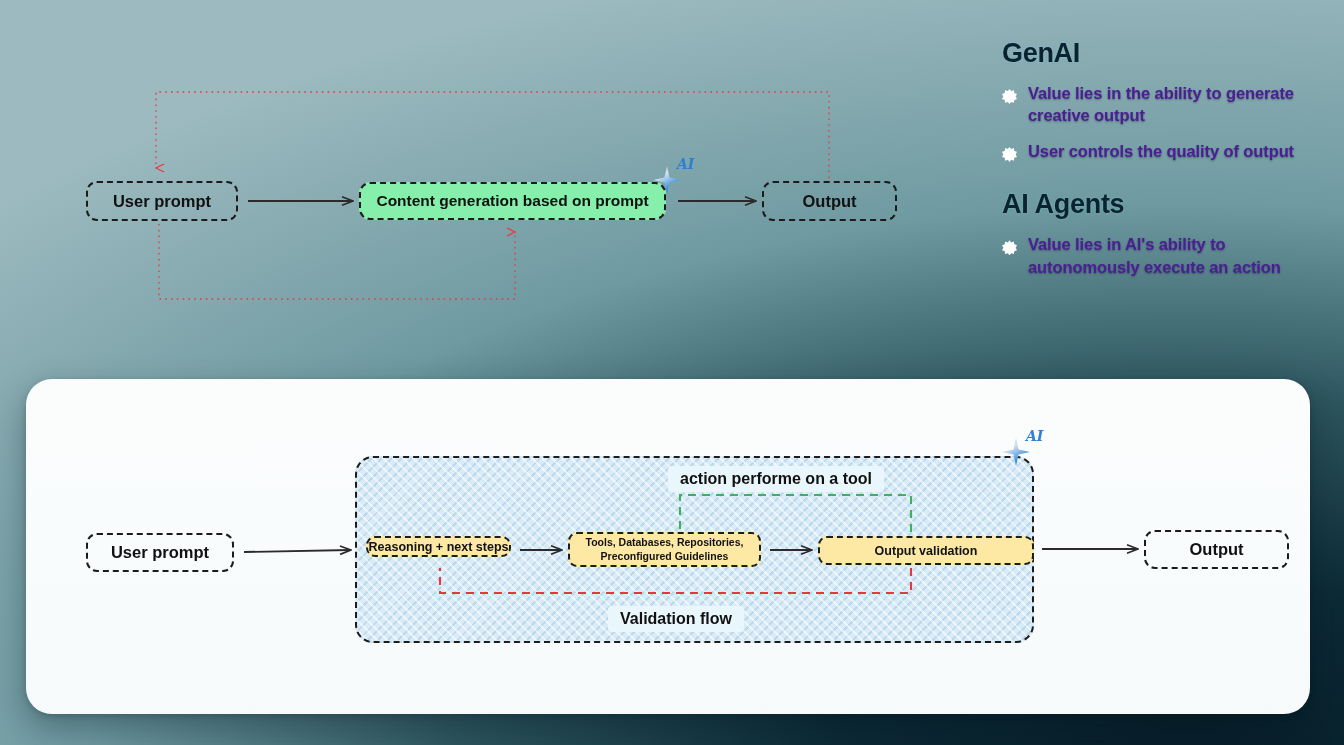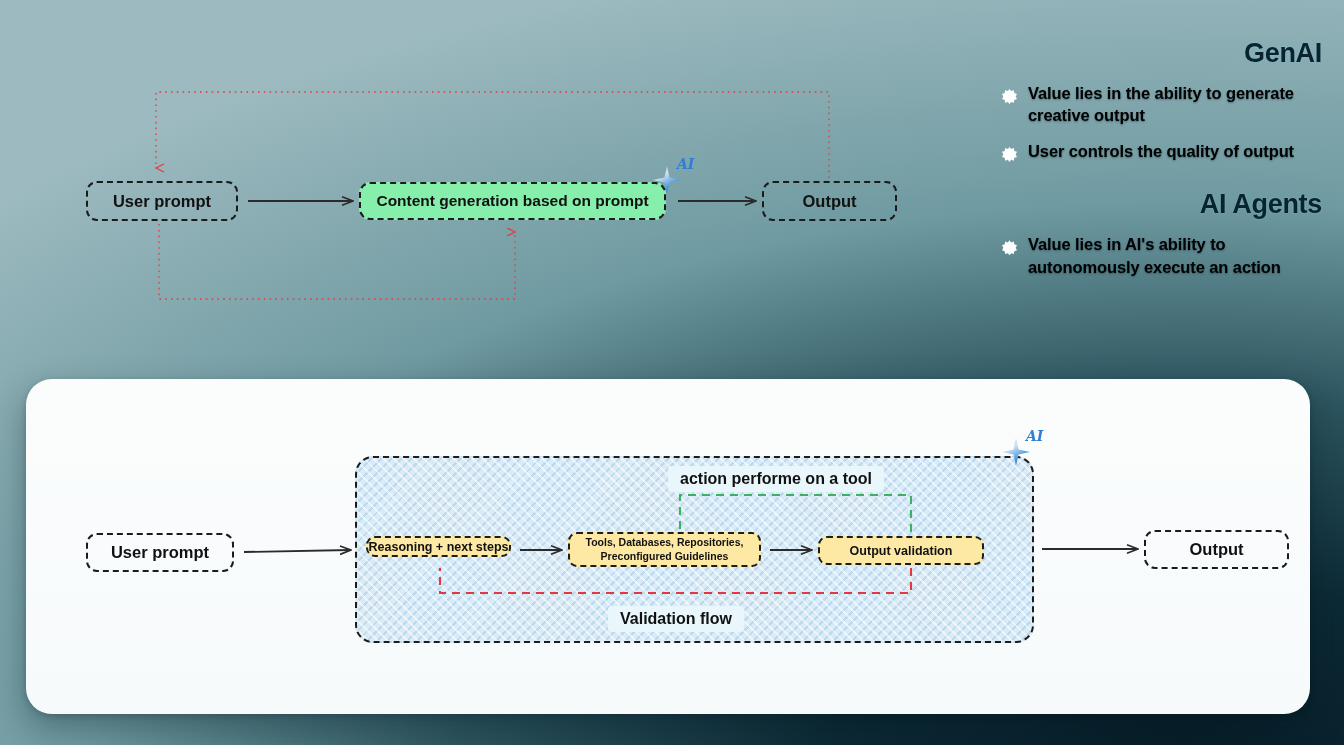--- a/index.html
+++ b/index.html
@@ -19,28 +19,28 @@
     box-shadow:0 14px 34px rgba(3,24,33,.34), 0 2px 6px rgba(3,24,33,.18);
   }
   #top-card{left:26px;top:27px;width:930px;height:322px;}
   #bottom-card{left:26px;top:379px;width:1284px;height:335px;
     background:linear-gradient(180deg,#fbfdfd 0%,#f7fafb 100%);}
 
   
   #rail{position:absolute;left:1002px;top:38px;width:320px;}
   .rail-h{
     font-size:27px;font-weight:700;color:#0b2230;letter-spacing:-.3px;
-    margin:0 0 13px 0;text-shadow:0 0 2px rgba(120,220,235,.55);text-align:right;
+    margin:0 0 13px 0;text-shadow:0 0 2px rgba(120,220,235,.55);
   }
   .rail-h.second{margin-top:27px;}
   .rail-item{display:flex;align-items:flex-start;gap:11px;margin-bottom:13px;}
   .burst{flex:0 0 auto;width:15px;height:15px;margin-top:7px;background:#fff;
     clip-path:polygon(50% 0%,61% 14%,79% 8%,82% 27%,100% 33%,91% 50%,100% 67%,82% 73%,79% 92%,61% 86%,50% 100%,39% 86%,21% 92%,18% 73%,0% 67%,9% 50%,0% 33%,18% 27%,21% 8%,39% 14%);
   }
-  .rail-txt{font-size:16.5px;font-weight:700;color:#000000;line-height:1.36;letter-spacing:-.1px;
+  .rail-txt{font-size:16.5px;font-weight:700;color:#4c1d95;line-height:1.36;letter-spacing:-.1px;
     text-shadow:0 1px 2px rgba(8,34,44,.42);}
 
   
   .node{
     position:absolute;box-sizing:border-box;display:flex;align-items:center;
     justify-content:center;text-align:center;border-radius:11px;
     font-weight:700;color:#111;background:#fff;
     border:2px dashed #1b1b1b;
   }
   .node.plain{background:transparent;}
@@ -115,21 +115,21 @@
   </div>
 
   <div class="node yellow" style="left:366px;top:536px;width:145px;height:21px;font-size:12.5px;">
     <span>Reasoning + next steps</span>
   </div>
 
   <div class="node yellow" style="left:568px;top:532px;width:193px;height:35px;font-size:10.5px;line-height:1.25;padding:0 6px;">
     <span>Tools, Databases, Repositories, Preconfigured Guidelines</span>
   </div>
 
-  <div class="node yellow" style="left:818px;top:536px;width:166px;height:29px;font-size:12.5px;">
+  <div class="node yellow" style="left:818px;top:536px;width:216px;height:29px;font-size:12.5px;">
     <span>Output validation</span>
   </div>
 
   <div class="sparkle" style="left:1002px;top:432px;">
     <div class="star"></div>
     <div class="ai">AI</div>
   </div>
 
   <div class="node plain" style="left:1144px;top:530px;width:145px;height:39px;font-size:16.5px;">
     <span>Output</span>

